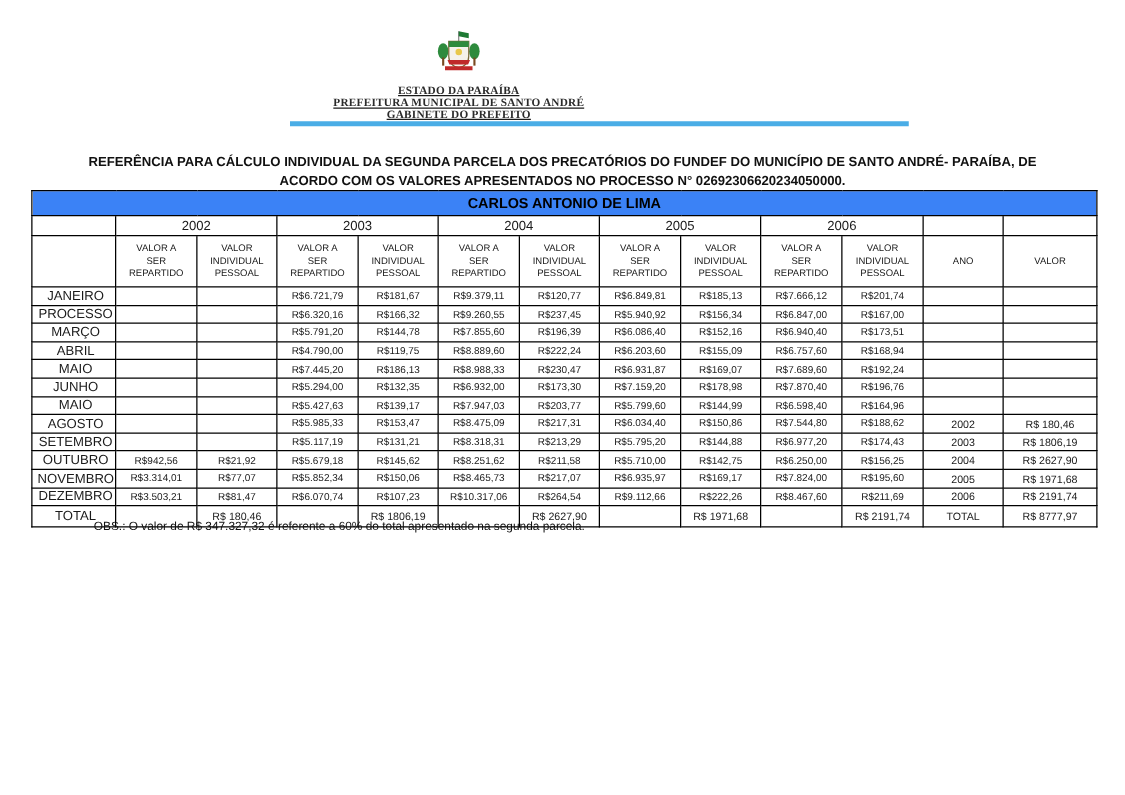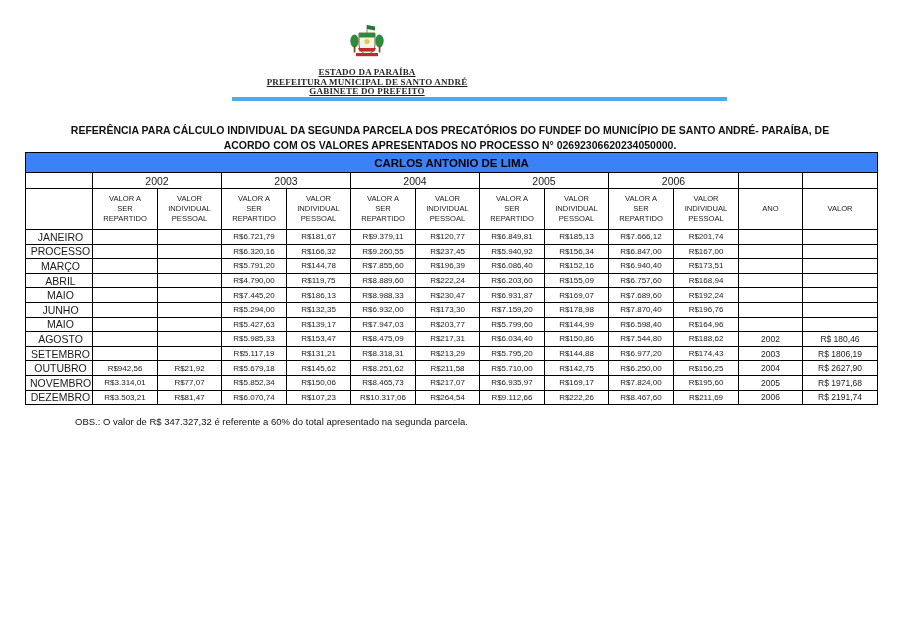--- a/index.html
+++ b/index.html
@@ -301,16 +301,31 @@
         <td>R$107,23</td>
         <td>R$10.317,06</td>
         <td>R$264,54</td>
         <td>R$9.112,66</td>
         <td>R$222,26</td>
         <td>R$8.467,60</td>
         <td>R$211,69</td>
         <td>2006</td>
         <td>R$ 2191,74</td>
       </tr>
+      <tr class="total-row">
+        <td class="month">TOTAL</td>
+        <td></td>
+        <td>R$ 180,46</td>
+        <td></td>
+        <td>R$ 1806,19</td>
+        <td></td>
+        <td>R$ 2627,90</td>
+        <td></td>
+        <td>R$ 1971,68</td>
+        <td></td>
+        <td>R$ 2191,74</td>
+        <td>TOTAL</td>
+        <td>R$ 8777,97</td>
+      </tr>
     </tbody>
 </table>
 
 <p class="obs">OBS.: O valor de R$ 347.327,32 é referente a 60% do total apresentado na segunda parcela.</p>
 
 </body></html>

